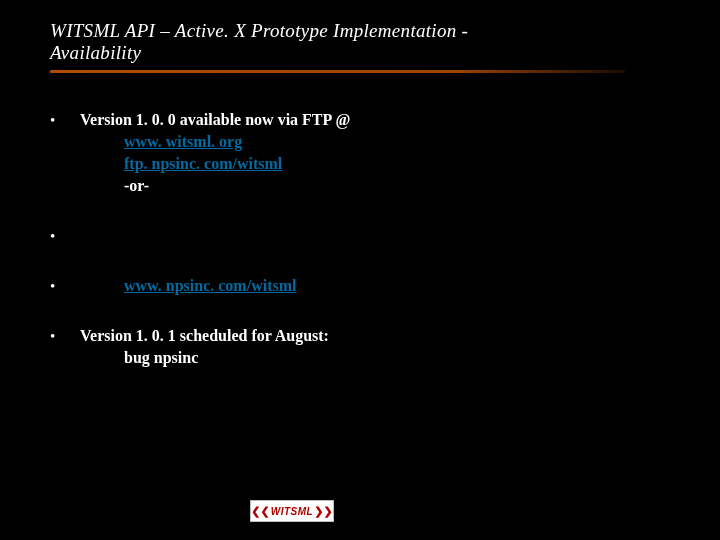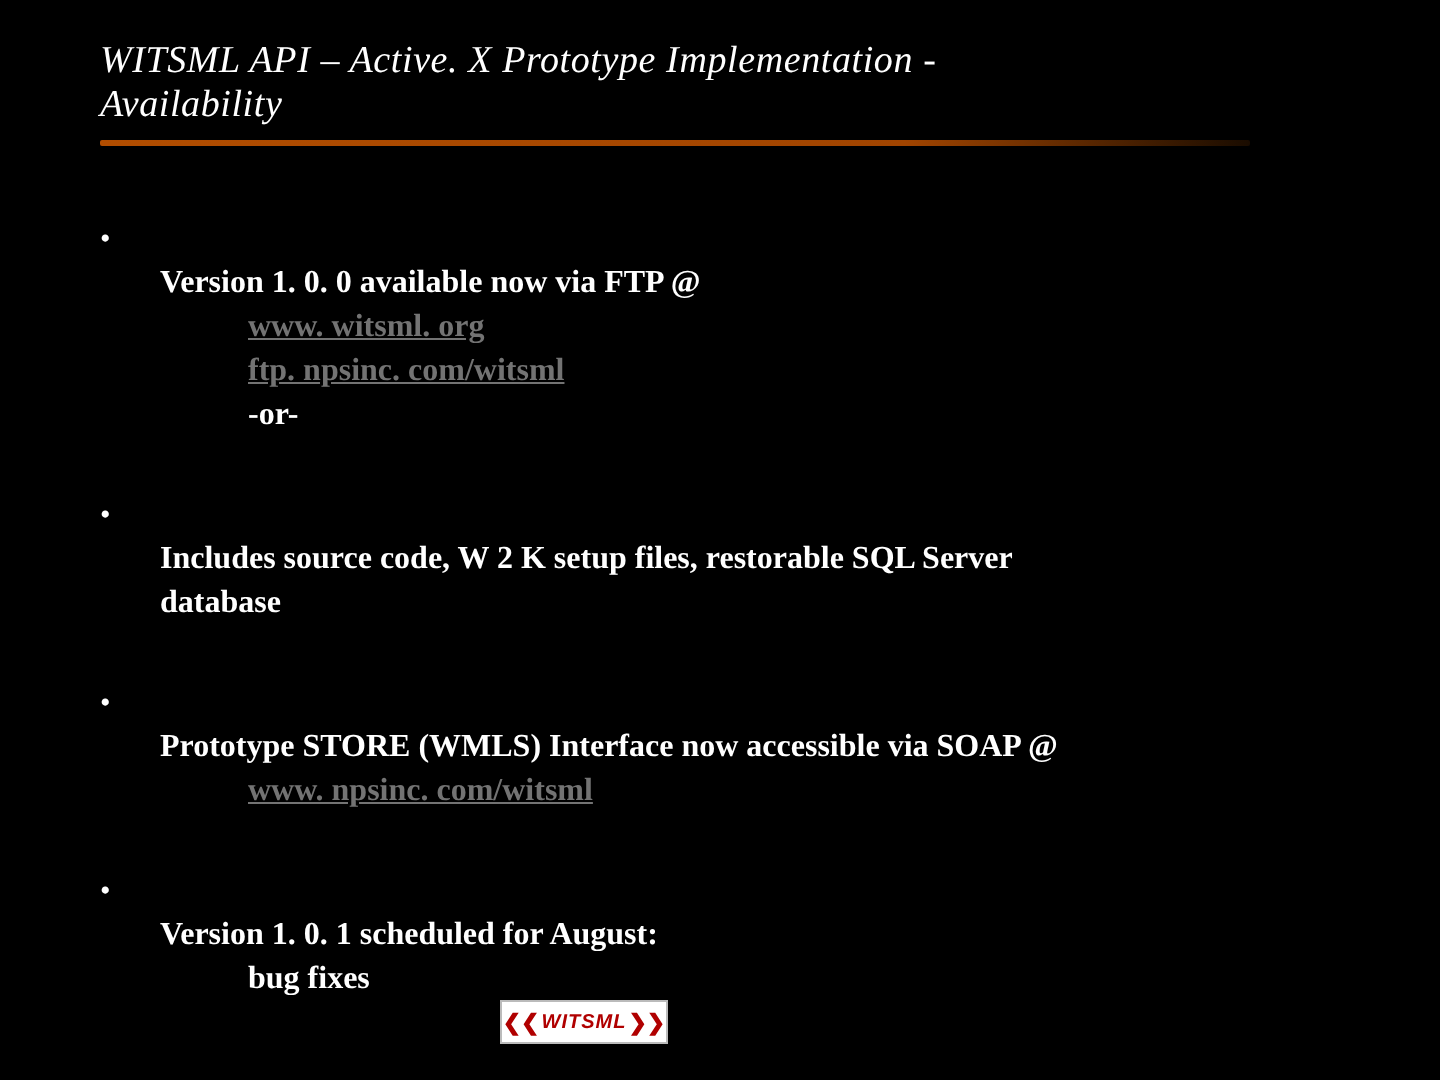--- a/index.html
+++ b/index.html
@@ -43,30 +43,29 @@
   .dot {
     width: 30px;
     flex: 0 0 30px;
     font-size: 15px;
     line-height: 22px;
   }
   .content {
     font-size: 16px;
     line-height: 22px;
     font-weight: bold;
-    margin-top: 22px;
   }
   .sub {
     margin-left: 44px;
     font-size: 16px;
     line-height: 22px;
     font-weight: bold;
   }
   .link {
-    color: #737373;
+    color: #0369a1;
     text-decoration: underline;
     cursor: pointer;
   }
   .footer-logo {
     position: absolute;
     bottom: 18px;
     left: 50%;
     transform: translateX(-50%);
     width: 84px;
     height: 22px;
@@ -109,37 +108,35 @@
         <div>Version 1. 0. 0 available now via FTP @</div>
         <div class="sub"><span class="link">www. witsml. org</span></div>
         <div class="sub"><span class="link">ftp. npsinc. com/witsml</span></div>
         <div class="sub">-or-</div>
       </div>
     </div>
 
     <div class="bullet-row">
       <div class="dot">•</div>
       <div class="content">
-        <div>Includes source code, W 2 K setup files, restorable SQL Server database</div>
       </div>
     </div>
 
     <div class="bullet-row">
       <div class="dot">•</div>
       <div class="content">
-        <div>Prototype STORE (WMLS) Interface now accessible via SOAP @</div>
         <div class="sub"><span class="link">www. npsinc. com/witsml</span></div>
       </div>
     </div>
 
     <div class="bullet-row">
       <div class="dot">•</div>
       <div class="content">
         <div>Version 1. 0. 1 scheduled for August:</div>
-        <div class="sub">bug fixes</div>
+        <div class="sub">bug npsinc</div>
       </div>
     </div>
 
   </div>
 
   <div class="footer-logo">
     <span class="arrow">❮❮</span>
     <span class="txt">WITSML</span>
     <span class="arrow">❯❯</span>
   </div>

